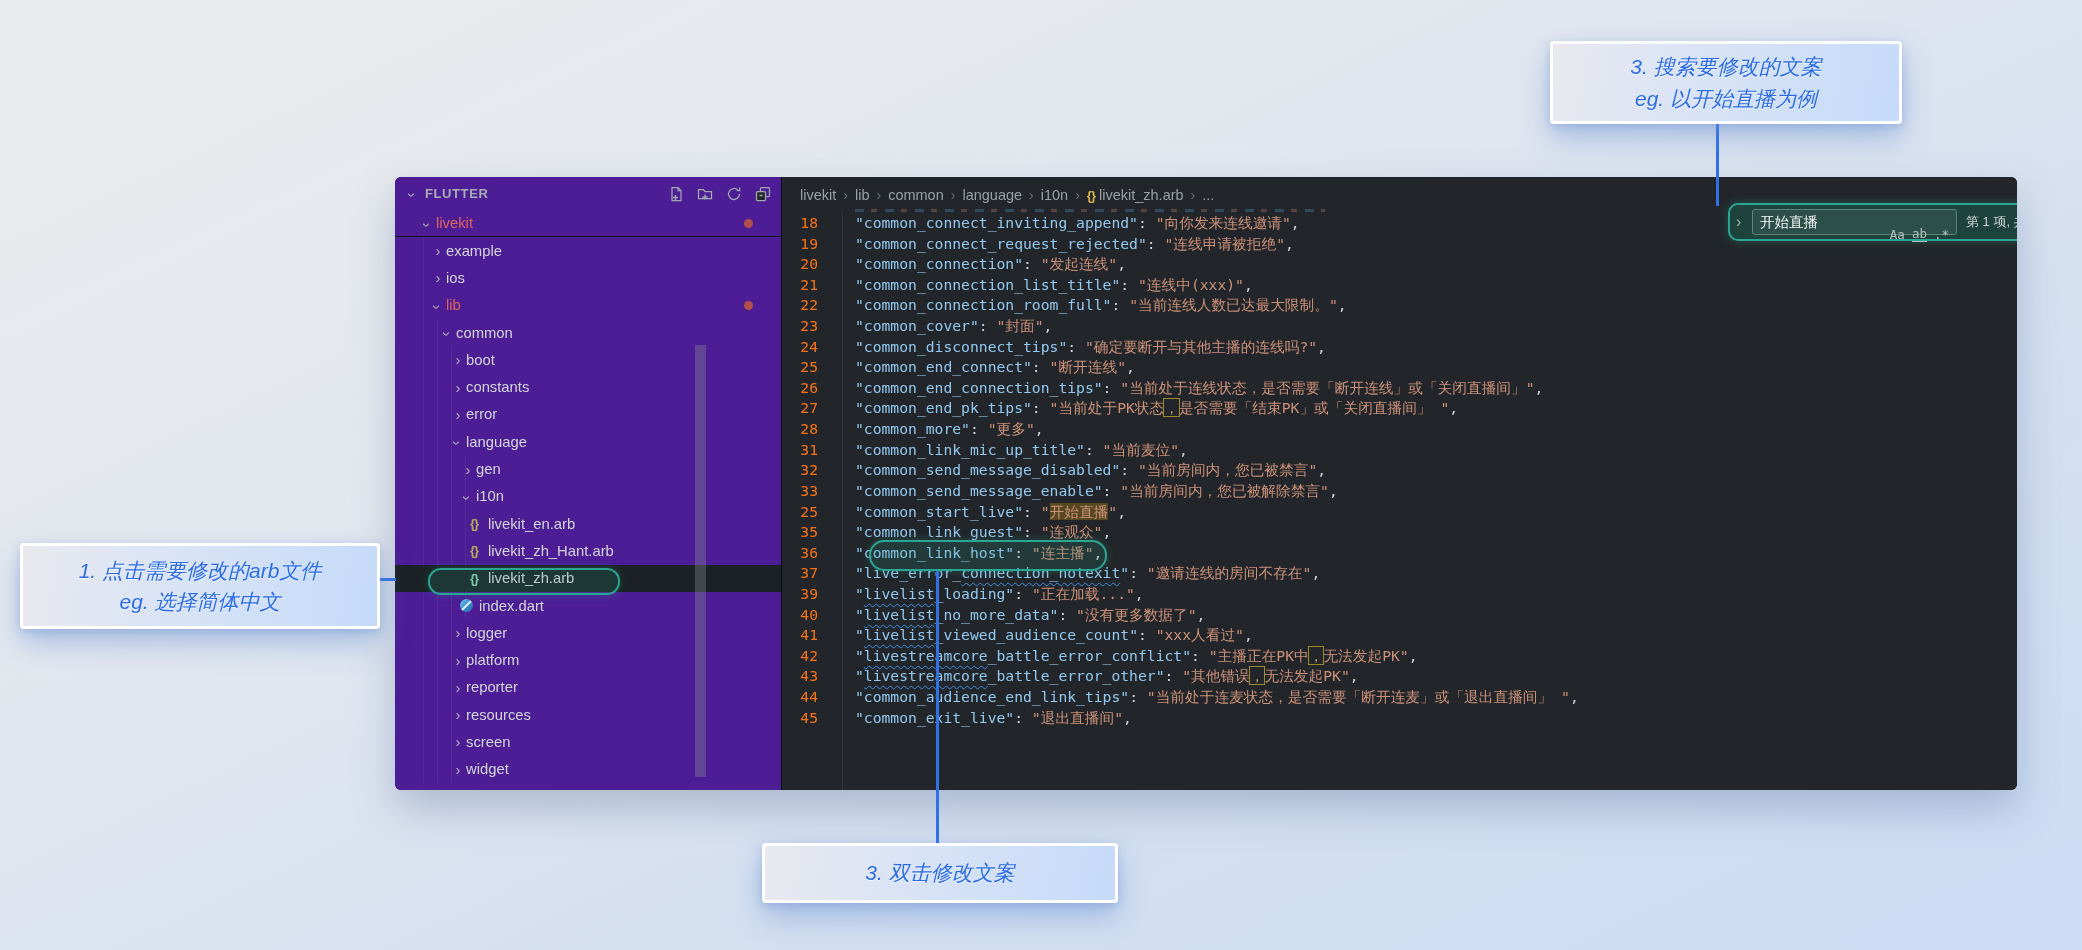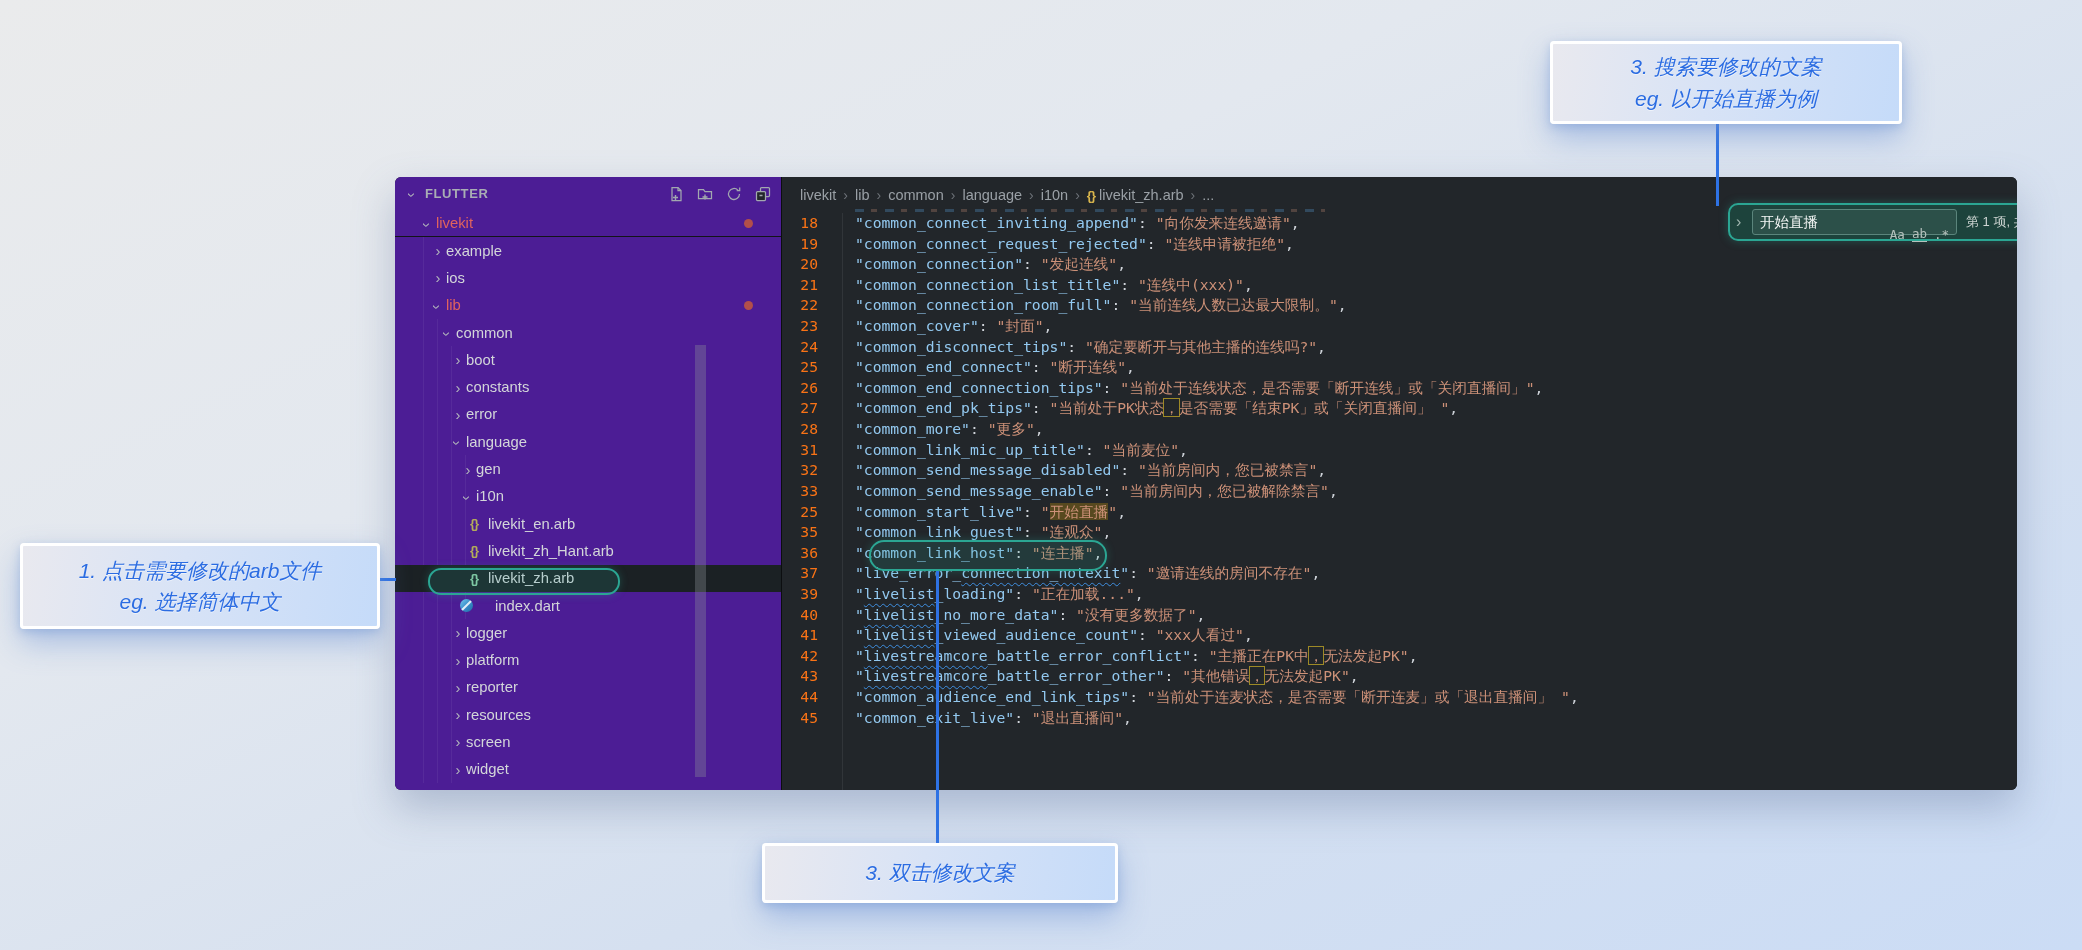--- a/index.html
+++ b/index.html
@@ -190,21 +190,21 @@
           <span>livekit_en.arb</span>
         </div>
         <div class="trow" style="padding-left: 75px;">
           <span class="braces">{}</span>
           <span>livekit_zh_Hant.arb</span>
         </div>
         <div class="trow selected" style="padding-left: 75px;">
           <span class="braces">{}</span>
           <span>livekit_zh.arb</span>
         </div>
-        <div class="trow" style="padding-left: 65px; gap: 16px;">
+        <div class="trow" style="padding-left: 65px;">
           <span class="dart-icon"></span>
           <span>index.dart</span>
         </div>
         <div class="trow" style="padding-left: 55px;">
           <span class="chev">›</span>
           <span>logger</span>
         </div>
         <div class="trow" style="padding-left: 55px;">
           <span class="chev">›</span>
           <span>platform</span>

